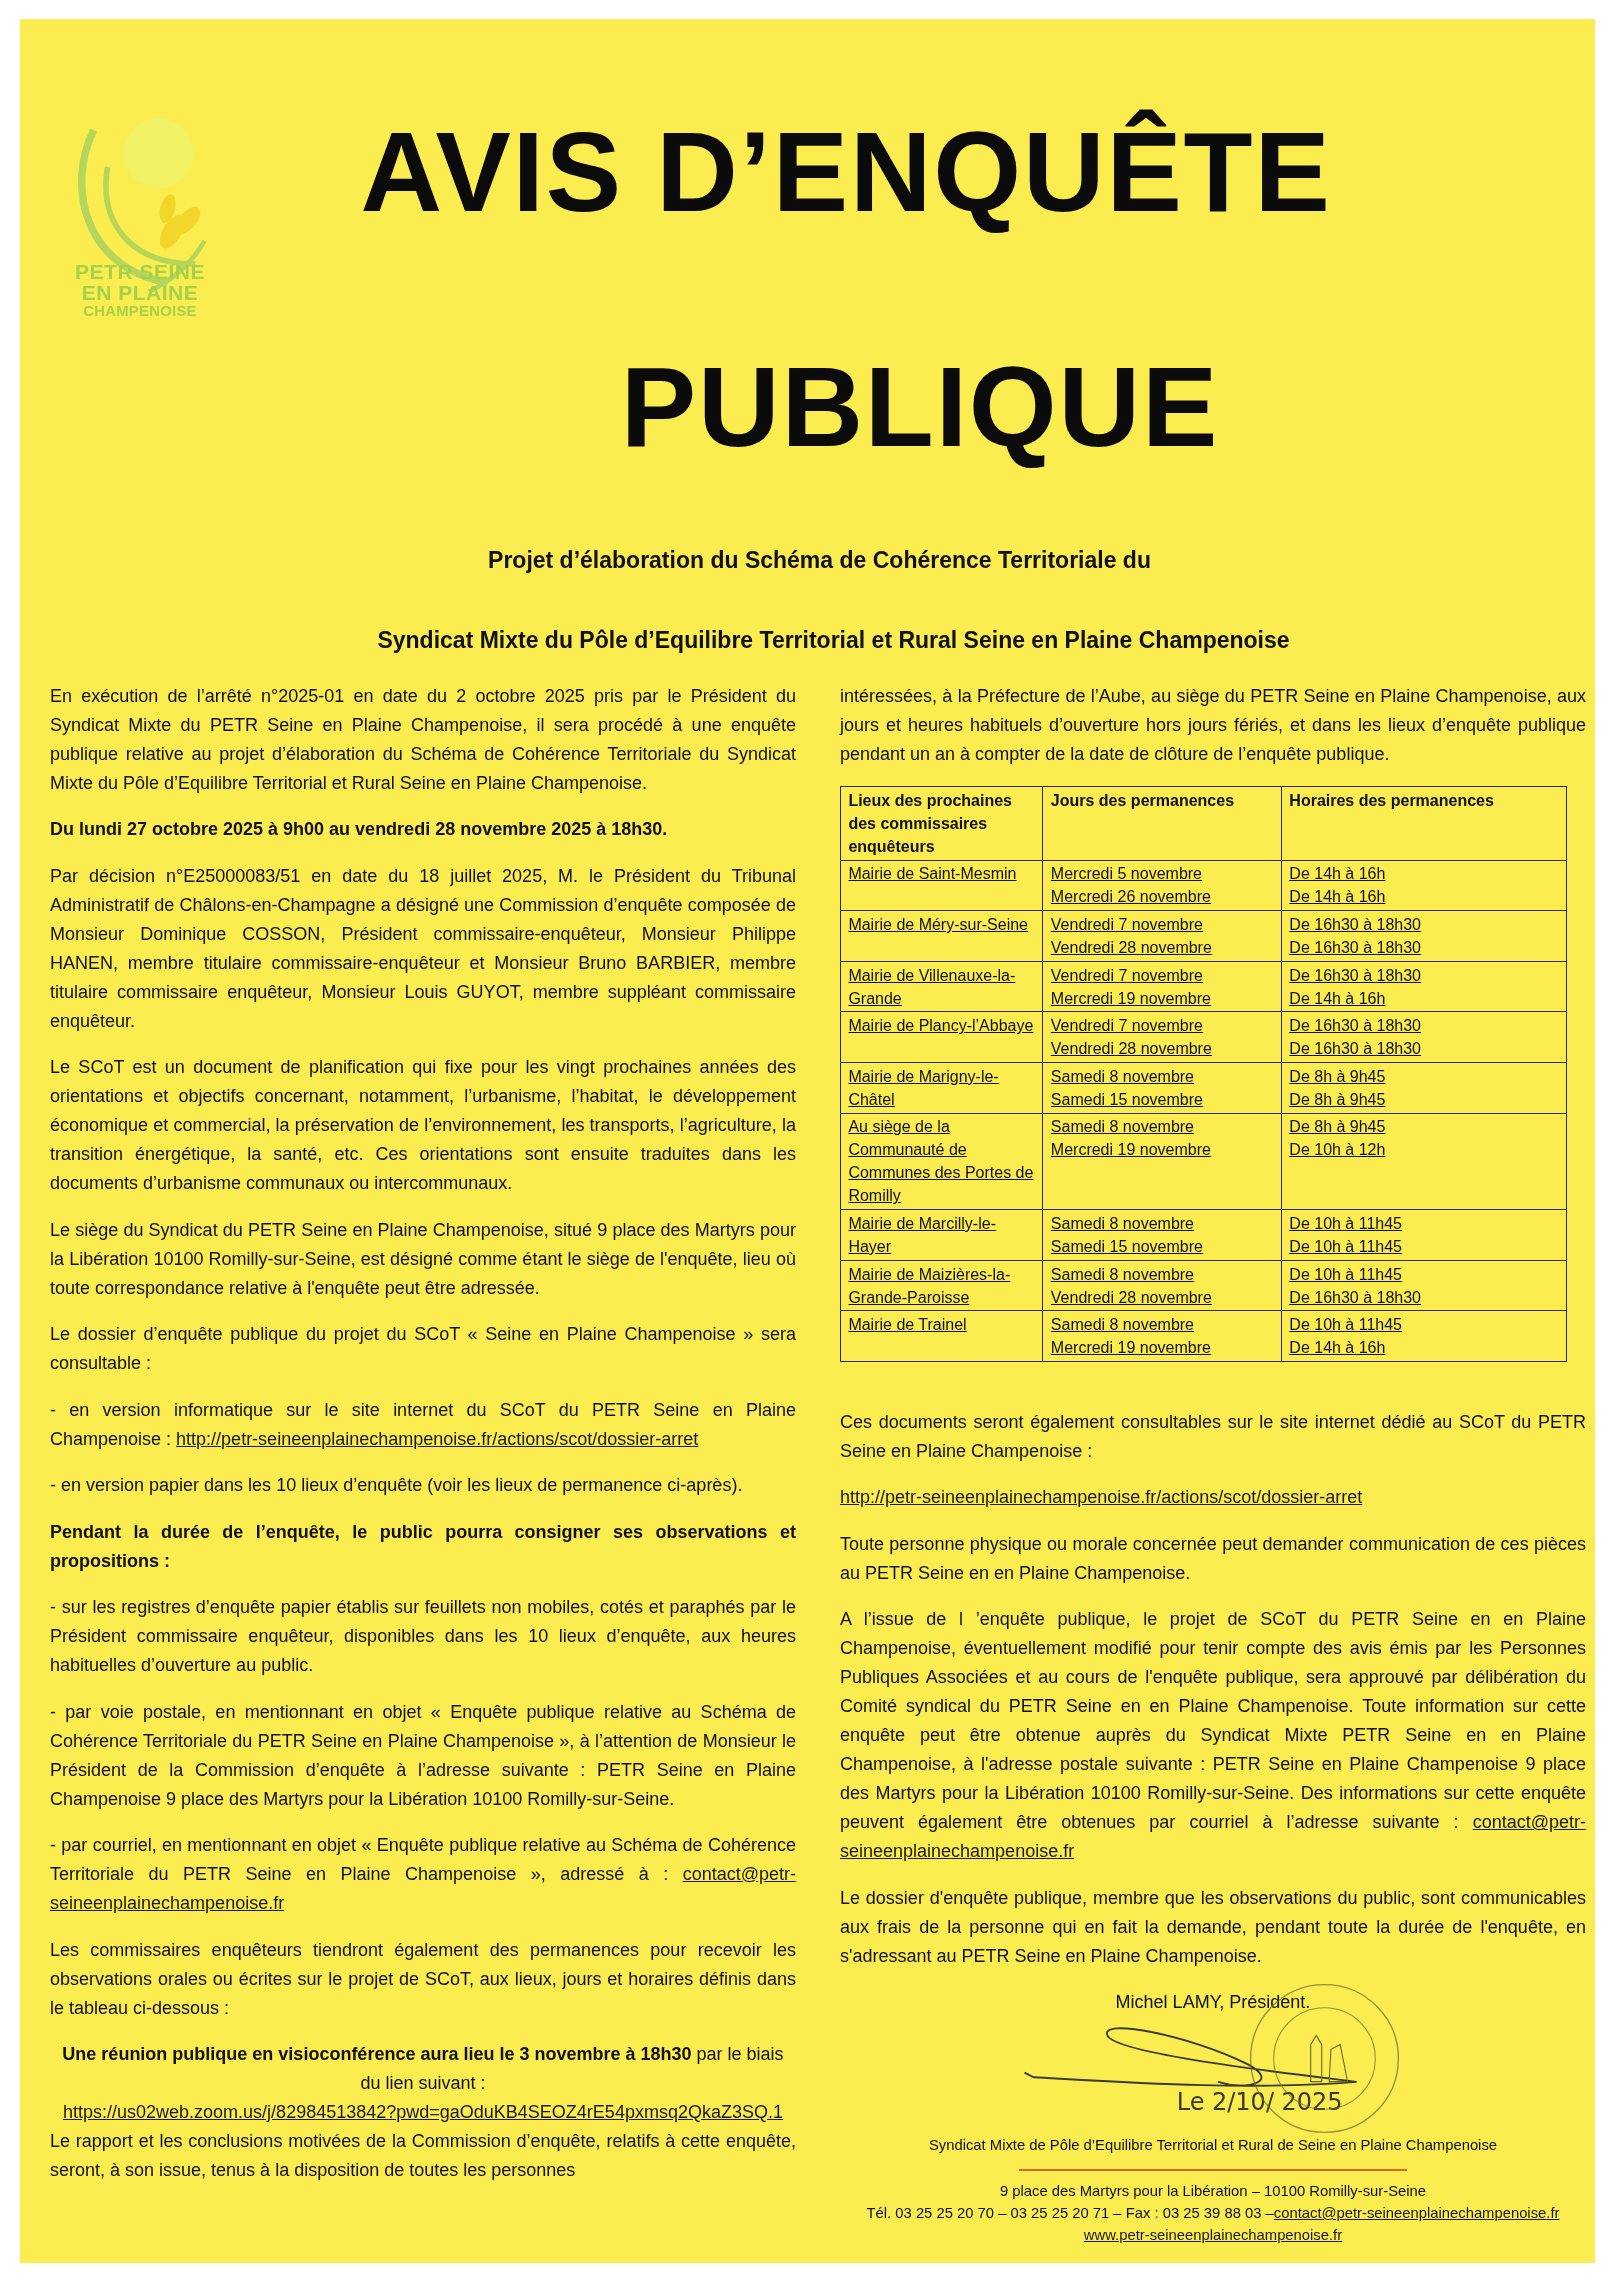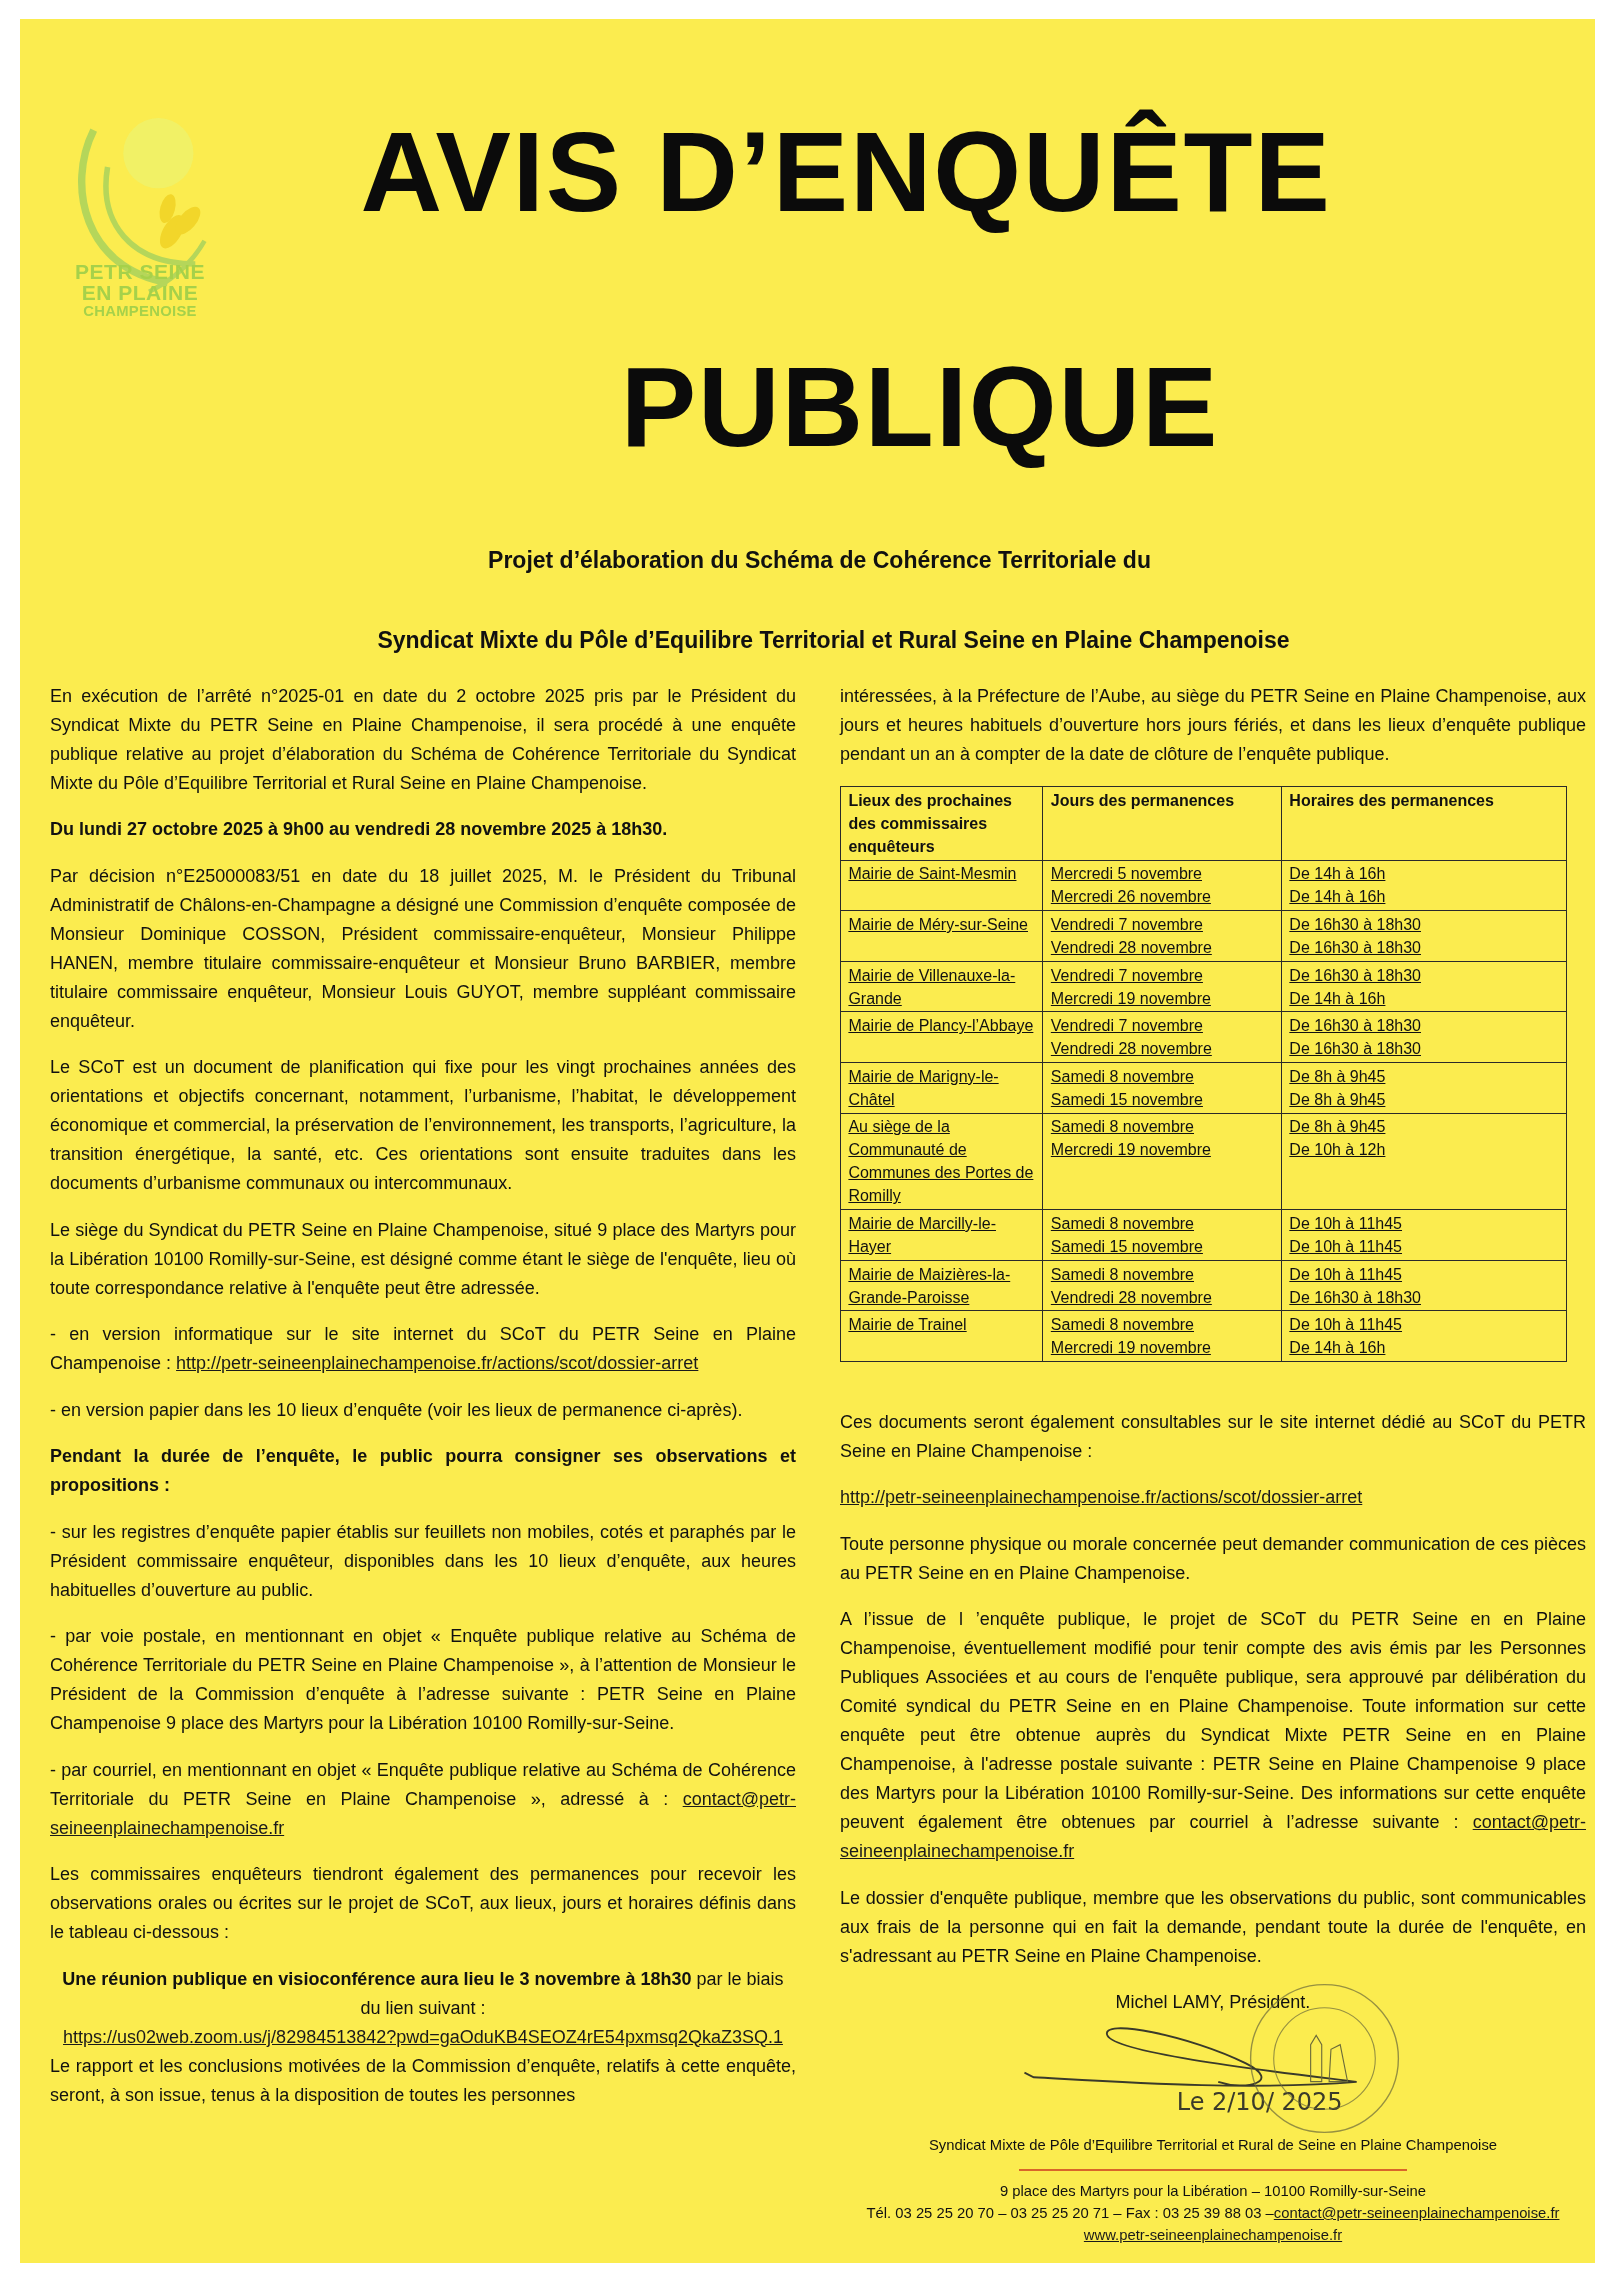--- a/index.html
+++ b/index.html
@@ -68,20 +68,21 @@
 
   <div class="subtitle sub1">Projet d’élaboration du Schéma de Cohérence Territoriale du</div>
   <div class="subtitle sub2">Syndicat Mixte du Pôle d’Equilibre Territorial et Rural Seine en Plaine Champenoise</div>
 
   <div class="col col-left">
     <p>En exécution de l’arrêté n°2025-01 en date du 2 octobre 2025 pris par le Président du Syndicat Mixte du PETR Seine en Plaine Champenoise, il sera procédé à une enquête publique relative au projet d’élaboration du Schéma de Cohérence Territoriale du Syndicat Mixte du Pôle d’Equilibre Territorial et Rural Seine en Plaine Champenoise.</p>
     <p class="bold">Du lundi 27 octobre 2025 à 9h00 au vendredi 28 novembre 2025 à 18h30.</p>
     <p>Par décision n°E25000083/51 en date du 18 juillet 2025, M. le Président du Tribunal Administratif de Châlons-en-Champagne a désigné une Commission d’enquête composée de Monsieur Dominique COSSON, Président commissaire-enquêteur, Monsieur Philippe HANEN, membre titulaire commissaire-enquêteur et Monsieur Bruno BARBIER, membre titulaire commissaire enquêteur, Monsieur Louis GUYOT, membre suppléant commissaire enquêteur.</p>
     <p>Le SCoT est un document de planification qui fixe pour les vingt prochaines années des orientations et objectifs concernant, notamment, l’urbanisme, l’habitat, le développement économique et commercial, la préservation de l’environnement, les transports, l’agriculture, la transition énergétique, la santé, etc. Ces orientations sont ensuite traduites dans les documents d’urbanisme communaux ou intercommunaux.</p>
     <p>Le siège du Syndicat du PETR Seine en Plaine Champenoise, situé 9 place des Martyrs pour la Libération 10100 Romilly-sur-Seine, est désigné comme étant le siège de l'enquête, lieu où toute correspondance relative à l'enquête peut être adressée.</p>
+    <p>Le dossier d’enquête publique du projet du SCoT « Seine en Plaine Champenoise » sera consultable :</p>
     <p><span>- en version informatique sur le site internet du SCoT du PETR Seine en Plaine Champenoise : </span><span class="link">http://petr-seineenplainechampenoise.fr/actions/scot/dossier-arret</span></p>
     <p>- en version papier dans les 10 lieux d’enquête (voir les lieux de permanence ci-après).</p>
     <p class="bold">Pendant la durée de l’enquête, le public pourra consigner ses observations et propositions :</p>
     <p>- sur les registres d’enquête papier établis sur feuillets non mobiles, cotés et paraphés par le Président commissaire enquêteur, disponibles dans les 10 lieux d’enquête, aux heures habituelles d’ouverture au public.</p>
     <p>- par voie postale, en mentionnant en objet « Enquête publique relative au Schéma de Cohérence Territoriale du PETR Seine en Plaine Champenoise », à l’attention de Monsieur le Président de la Commission d’enquête à l’adresse suivante : PETR Seine en Plaine Champenoise 9 place des Martyrs pour la Libération 10100 Romilly-sur-Seine.</p>
     <p><span>- par courriel, en mentionnant en objet « Enquête publique relative au Schéma de Cohérence Territoriale du PETR Seine en Plaine Champenoise », adressé à : </span><span class="link">contact@petr-seineenplainechampenoise.fr</span></p>
     <p>Les commissaires enquêteurs tiendront également des permanences pour recevoir les observations orales ou écrites sur le projet de SCoT, aux lieux, jours et horaires définis dans le tableau ci-dessous :</p>
     <p class="center" style="margin-bottom:0;"><span class="bold">Une réunion publique en visioconférence aura lieu le 3 novembre à 18h30</span><span> par le biais du lien suivant :</span><br><span class="link" style="word-break:break-all;">https://us02web.zoom.us/j/82984513842?pwd=gaOduKB4SEOZ4rE54pxmsq2QkaZ3SQ.1</span></p>
     <p>Le rapport et les conclusions motivées de la Commission d’enquête, relatifs à cette enquête, seront, à son issue, tenus à la disposition de toutes les personnes</p>
   </div>

